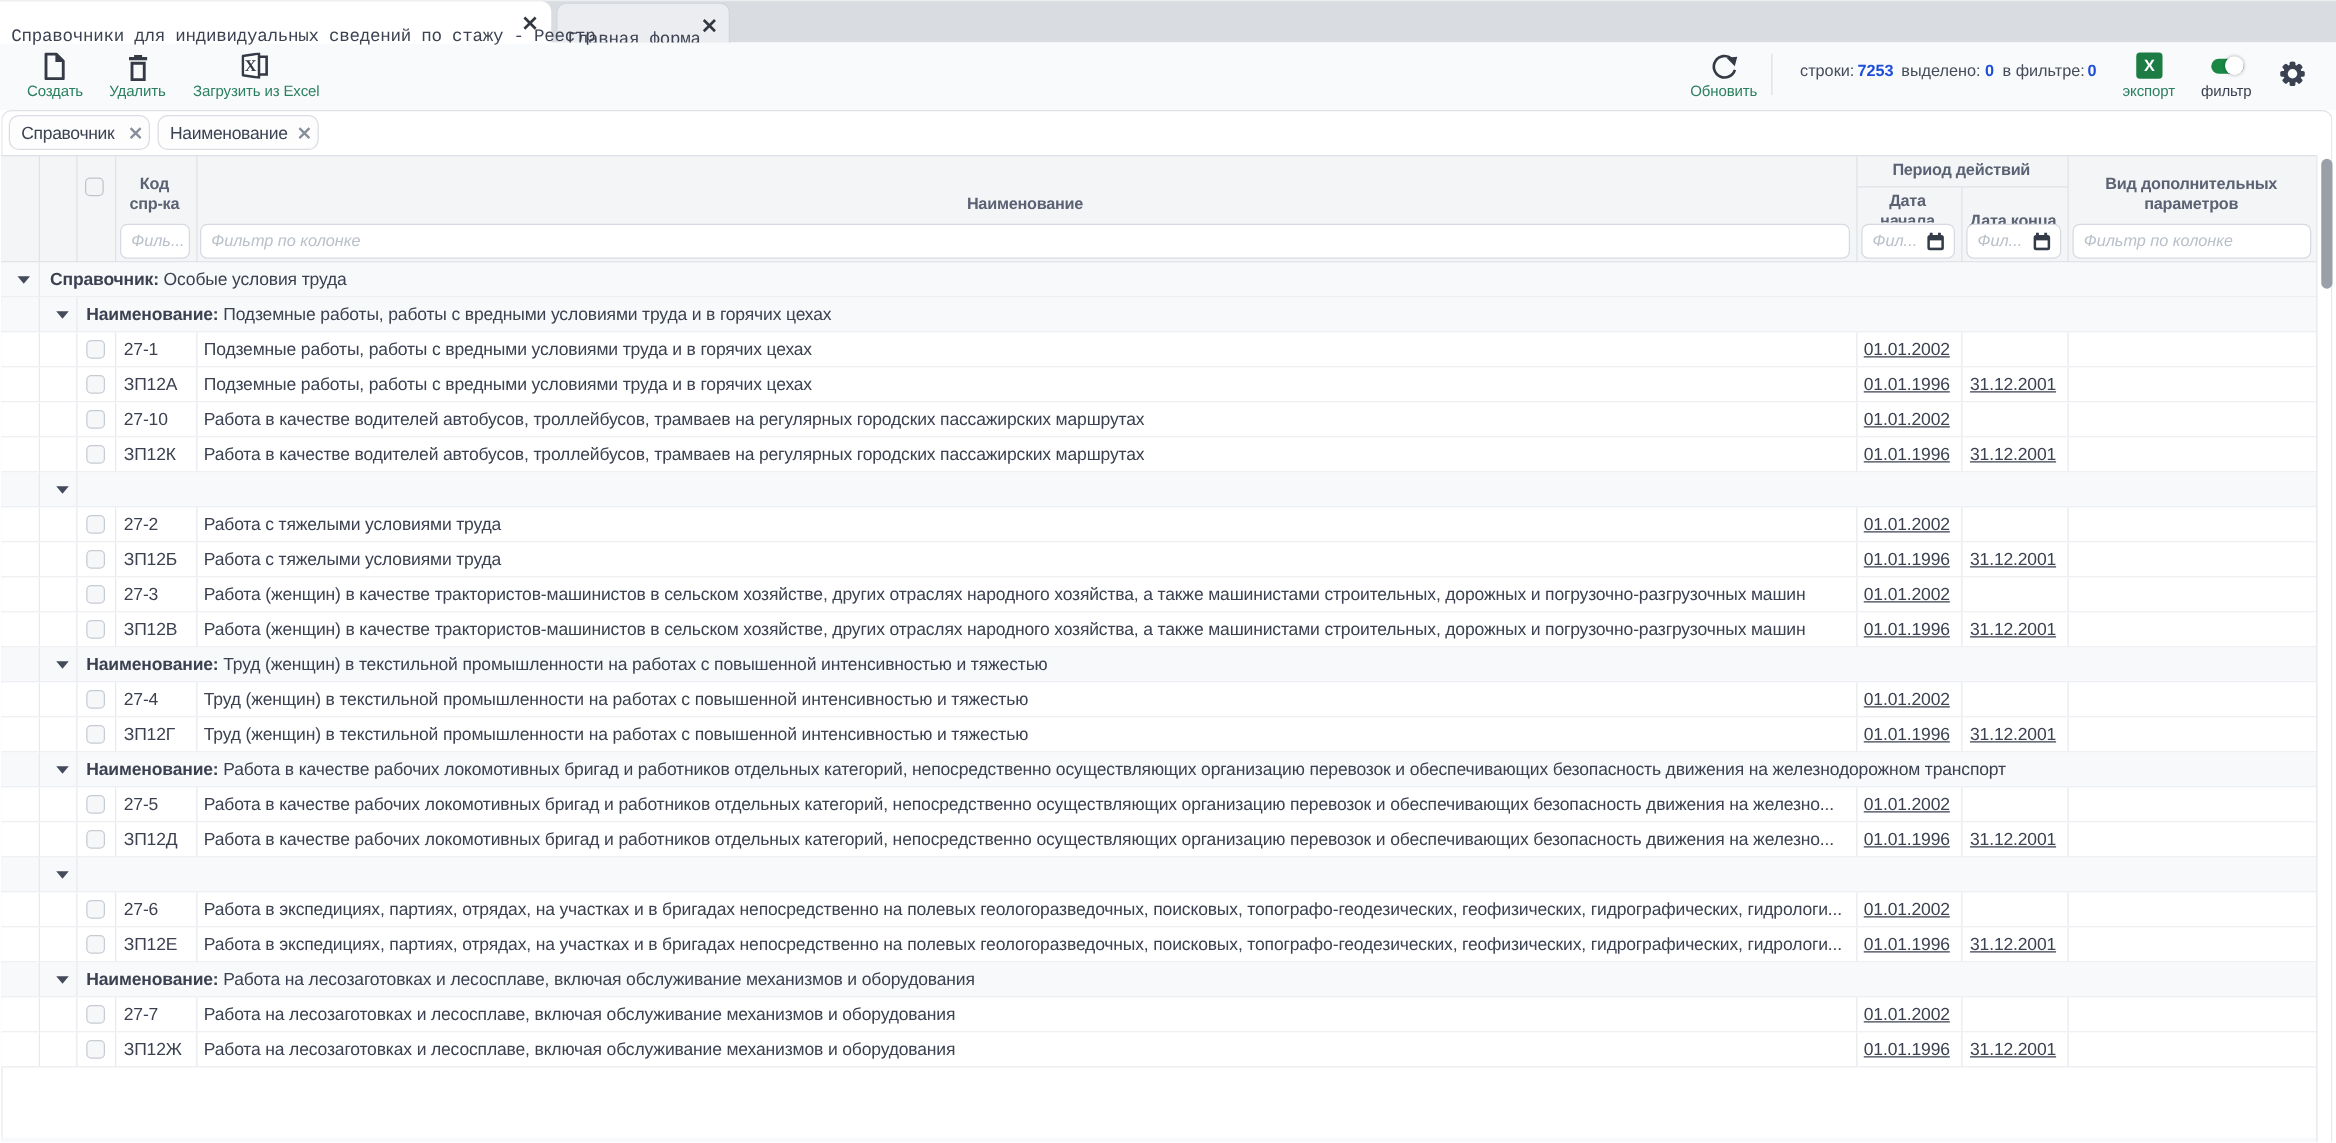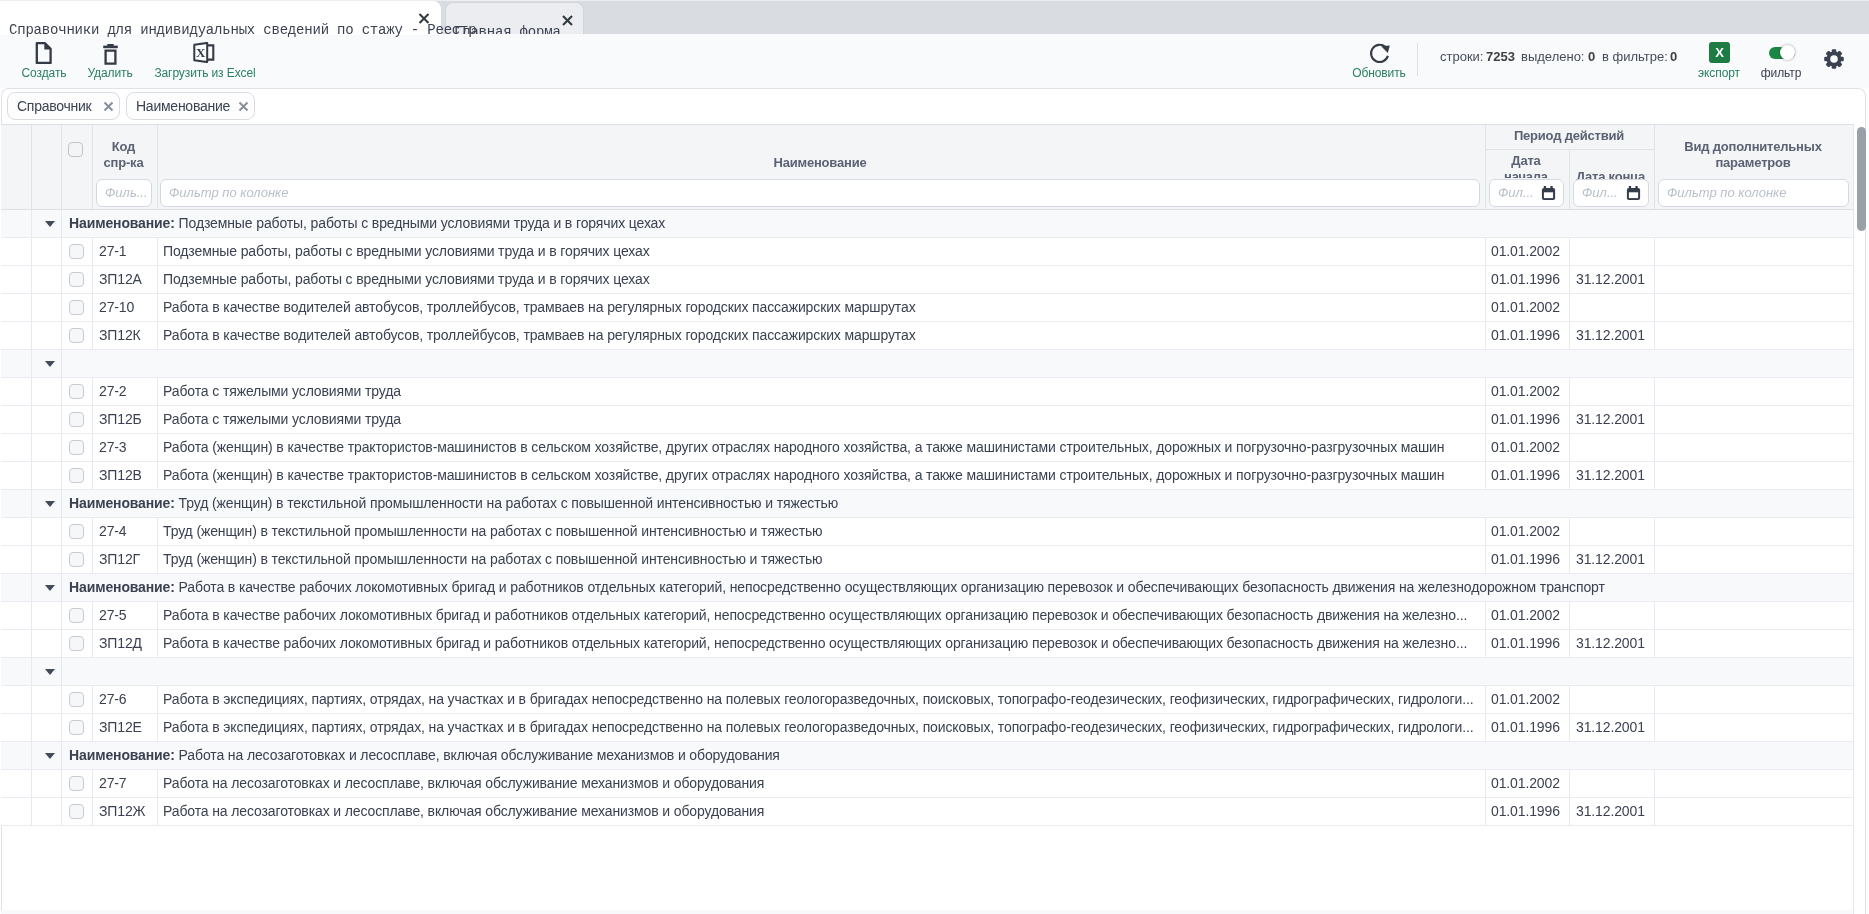--- a/index.html
+++ b/index.html
@@ -13,21 +13,21 @@
 #tab2 { left:445px; top:1px; height:33px; width:139px; background:#ecedf0; border:1px solid #d2d6db; border-bottom:none; border-radius:8px 8px 0 0; }
 .tab .tt { position:absolute; left:10px; top:22px; line-height:14px;font-family:Liberation Mono, monospace; }
 #tab1 .tt { left:9px; }
 .tab#tab2 .tt { left:8px; }
 .tab svg { position:absolute; top:11px; }
 
 #toolbar { position:absolute; left:0; top:34px; width:1869px; height:54px; background:#f9fafb; }
 .tlabel { position:absolute; top:32px; font-size:12px; letter-spacing:-0.1px; color:#2b8060; white-space:nowrap; transform:translateX(-50%); }
 .sep { position:absolute; left:1417px; top:9px; width:1px; height:33px; background:#dcdfe3; }
 .cnt { position:absolute; top:16px; font-size:13px; line-height:14px; color:#454c5a; white-space:nowrap; }
-.cnt b { color:#404040; }
+.cnt b { color:#1d4ed8; }
 
 #card { position:absolute; left:1px; top:88px; width:1865px; height:826px; background:#fff; border:1px solid #dfe2e7; border-bottom:none; border-radius:8px 8px 0 0; }
 
 .chip { position:absolute; top:92px; height:28px; background:#fdfdfe; border:1px solid #d9dde2; border-radius:8px; font-size:14px; letter-spacing:-0.25px; color:#3c4252; line-height:26px; }
 .chip svg { position:absolute; top:8px; }
 
 #ghead { position:absolute; left:1px; top:124px; width:1852px; height:86px; background:#f4f5f7; border-top:1px solid #dcdfe4; border-bottom:1px solid #dcdfe4; }
 .hvb { position:absolute; top:0; width:1px; height:86px; background:#dfe2e7; }
 .hlabel { position:absolute; font-weight:700; font-size:13px; color:#5a6273; letter-spacing:-0.2px; text-align:center; line-height:16px; }
 .finput { position:absolute; top:54px; height:28px; background:#fff; border:1px solid #d6dae0; border-radius:6px; }
@@ -36,21 +36,21 @@
 
 #gbody { position:absolute; left:1px; top:210px; width:1852px; }
 .row { position:relative; width:1852px; height:28px; background:#fff; border-bottom:1px solid #e9ebf0; font-size:14px; letter-spacing:-0.12px; }
 .row.grp { background:#f8f9fb; }
 .vb { position:absolute; top:0; width:1px; height:27px; background:#e6e9ee; }
 .tri { position:absolute; top:11px; width:0; height:0; border-left:5px solid transparent; border-right:5px solid transparent; border-top:6px solid #434a59; }
 .gt { position:absolute; top:0; line-height:27px; white-space:nowrap; }
 .cb { position:absolute; left:68px; top:6px; width:15px; height:15px; background:#f6f7f9; border:1px solid #c6ccd3; border-radius:4px; }
 .code { position:absolute; left:98px; top:0; line-height:27px; }
 .name { position:absolute; left:162px; top:0; line-height:27px; width:1314px; white-space:nowrap; overflow:hidden; }
-.dt { position:absolute; top:0; line-height:27px; }
+.dt { position:absolute; top:0; line-height:27px;text-decoration:underline; }
 
 #hcb { position:absolute; left:68px; top:142px; width:15px; height:15px; background:#f3f4f6; border:1px solid #bfc5cc; border-radius:4px; }
 
 #thumb { position:absolute; left:1857px; top:127px; width:9px; height:104px; background:#9aa0a8; border-radius:4.5px; }
 #redge { position:absolute; left:1853px; top:124px; width:1px; height:790px; background:#e3e6ea; }
 #sliver { position:absolute; left:1px; top:910px; width:1852px; height:4px; background:#f8f9fb; }
 .ic { position:absolute; }
 </style></head>
 <body>
 <div id="card"></div>
@@ -173,20 +173,25 @@
       </svg>
     </div>
   <div class="finput" style="left:1657px;width:191px;">
       <span class="ph">Фильтр по колонке</span>
     </div>
   <div id="hcbw"></div>
 </div>
 <div id="hcb"></div>
 <div id="gbody">
 <div class="row grp">
+      <i class="tri" style="left:13px"></i>
+      <span class="gt" style="left:39px"><b>Справочник:</b> Особые условия труда</span>
+      <i class="vb" style="left:30px"></i>
+    </div>
+<div class="row grp">
       <i class="tri" style="left:44px"></i>
       <span class="gt" style="left:68px"><b>Наименование:</b> Подземные работы, работы с вредными условиями труда и в горячих цехах</span>
       <i class="vb" style="left:30px"></i>
       <i class="vb" style="left:60px"></i>
     </div>
 <div class="row">
       <i class="vb" style="left:30px"></i>
       <i class="vb" style="left:60px"></i>
       <i class="vb" style="left:91px"></i>
       <i class="vb" style="left:156px"></i>

